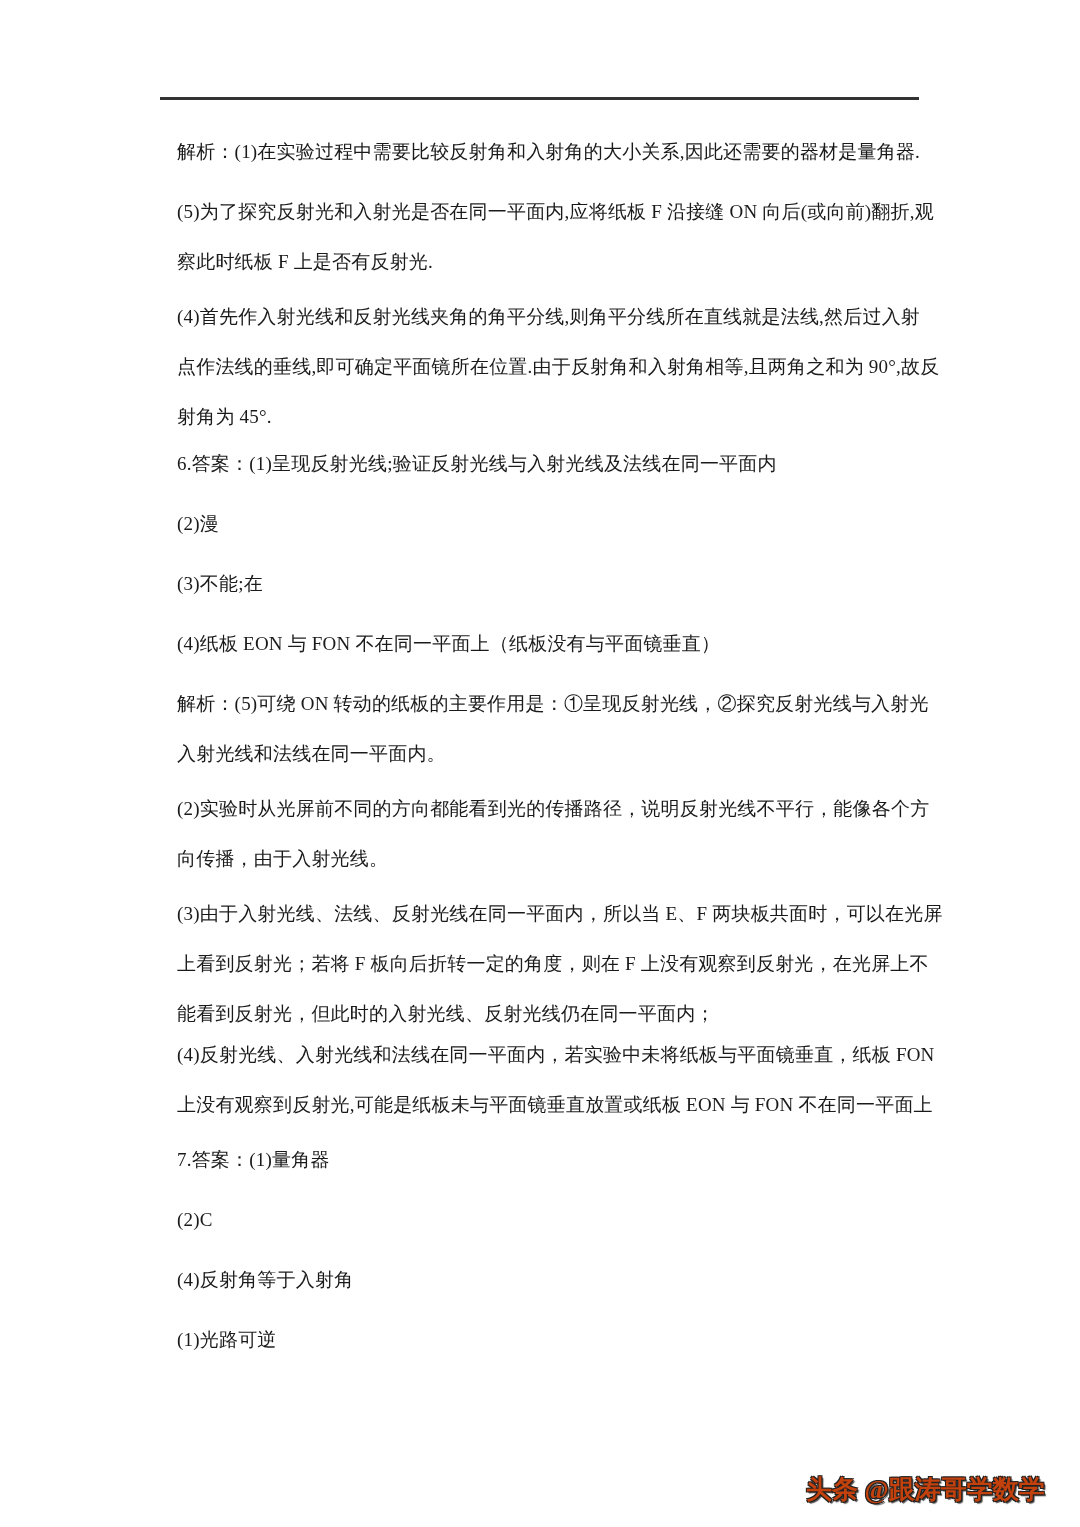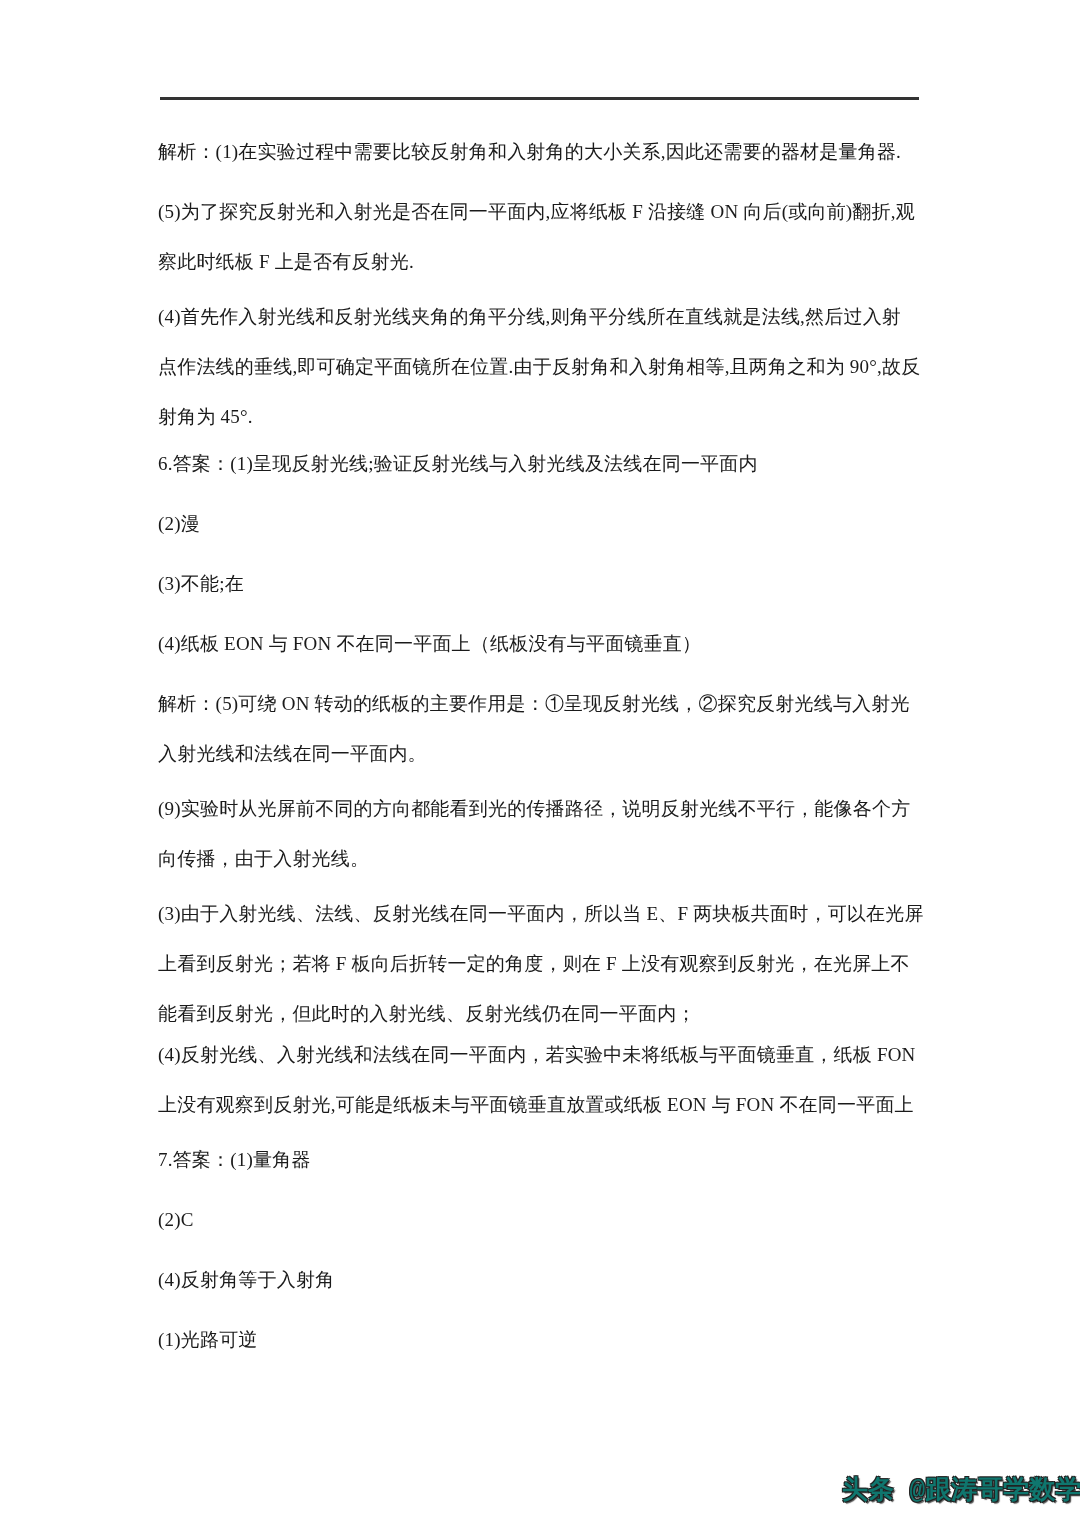--- a/index.html
+++ b/index.html
@@ -18,59 +18,58 @@
     .rule {
       position: absolute;
       left: 160px;
       top: 97px;
       width: 759px;
       height: 3px;
       background: #333333;
     }
     .line {
       position: absolute;
-      left: 158px;
+      left: 177px;
       font-size: 19px;
       line-height: 24px;
       white-space: nowrap;
       letter-spacing: 0.2px;
       font-family: Liberation Serif, serif;
     }
     .watermark {
       position: absolute;
       left: 806px;
       top: 1472px;
-      font-family: Liberation Mono, monospace;
+      font-family: Liberation Serif, serif;
       font-size: 26px;
       font-weight: bold;
-      color: #0f766e;
+      color: #c2410c;
       text-shadow: -1px -1px 0 #222, 1px -1px 0 #222, -1px 1px 0 #222, 1px 1px 0 #222, 2px 2px 1px #555;
       white-space: nowrap;
-      margin-left: 36px;
     }
   </style>
 </head>
 <body>
 
 <div class="rule"></div>
 
 <div>
   <div class="line" style="top:140px">解析：(1)在实验过程中需要比较反射角和入射角的大小关系,因此还需要的器材是量角器.</div>
   <div class="line" style="top:200px">(5)为了探究反射光和入射光是否在同一平面内,应将纸板 F 沿接缝 ON 向后(或向前)翻折,观</div>
   <div class="line" style="top:250px">察此时纸板 F 上是否有反射光.</div>
   <div class="line" style="top:305px">(4)首先作入射光线和反射光线夹角的角平分线,则角平分线所在直线就是法线,然后过入射</div>
   <div class="line" style="top:355px">点作法线的垂线,即可确定平面镜所在位置.由于反射角和入射角相等,且两角之和为 90°,故反</div>
   <div class="line" style="top:405px">射角为 45°.</div>
   <div class="line" style="top:452px">6.答案：(1)呈现反射光线;验证反射光线与入射光线及法线在同一平面内</div>
   <div class="line" style="top:512px">(2)漫</div>
   <div class="line" style="top:572px">(3)不能;在</div>
   <div class="line" style="top:632px">(4)纸板 EON 与 FON 不在同一平面上（纸板没有与平面镜垂直）</div>
   <div class="line" style="top:692px">解析：(5)可绕 ON 转动的纸板的主要作用是：①呈现反射光线，②探究反射光线与入射光</div>
   <div class="line" style="top:742px">入射光线和法线在同一平面内。</div>
-  <div class="line" style="top:797px">(9)实验时从光屏前不同的方向都能看到光的传播路径，说明反射光线不平行，能像各个方</div>
+  <div class="line" style="top:797px">(2)实验时从光屏前不同的方向都能看到光的传播路径，说明反射光线不平行，能像各个方</div>
   <div class="line" style="top:847px">向传播，由于入射光线。</div>
   <div class="line" style="top:902px">(3)由于入射光线、法线、反射光线在同一平面内，所以当 E、F 两块板共面时，可以在光屏</div>
   <div class="line" style="top:952px">上看到反射光；若将 F 板向后折转一定的角度，则在 F 上没有观察到反射光，在光屏上不</div>
   <div class="line" style="top:1002px">能看到反射光，但此时的入射光线、反射光线仍在同一平面内；</div>
   <div class="line" style="top:1043px">(4)反射光线、入射光线和法线在同一平面内，若实验中未将纸板与平面镜垂直，纸板 FON</div>
   <div class="line" style="top:1093px">上没有观察到反射光,可能是纸板未与平面镜垂直放置或纸板 EON 与 FON 不在同一平面上</div>
   <div class="line" style="top:1148px">7.答案：(1)量角器</div>
   <div class="line" style="top:1208px">(2)C</div>
   <div class="line" style="top:1268px">(4)反射角等于入射角</div>
   <div class="line" style="top:1328px">(1)光路可逆</div>

